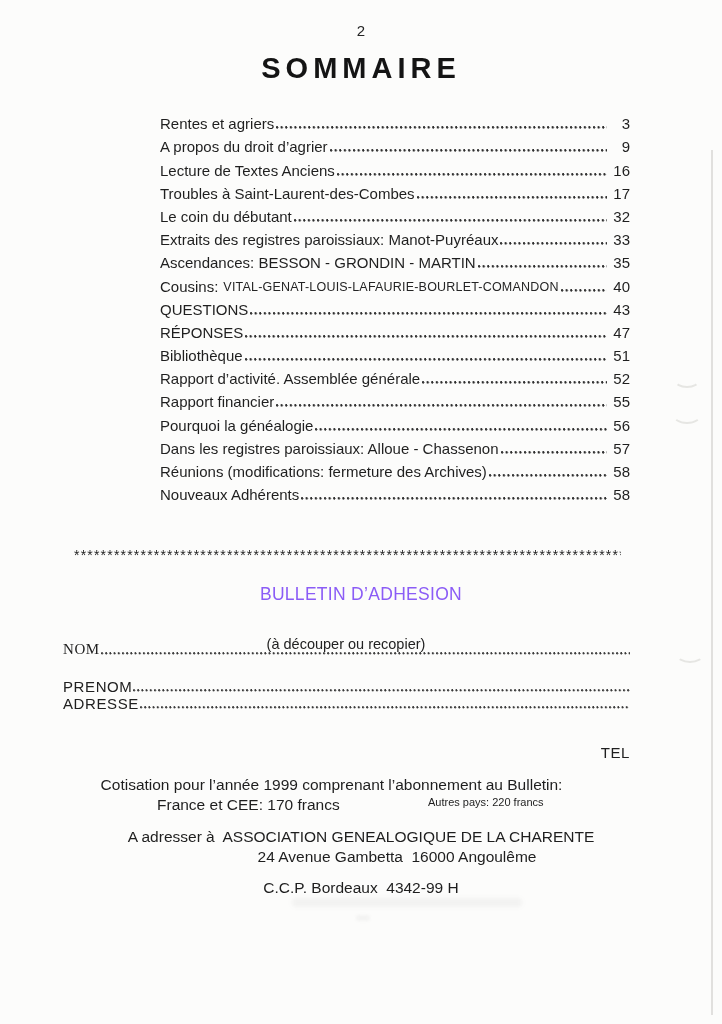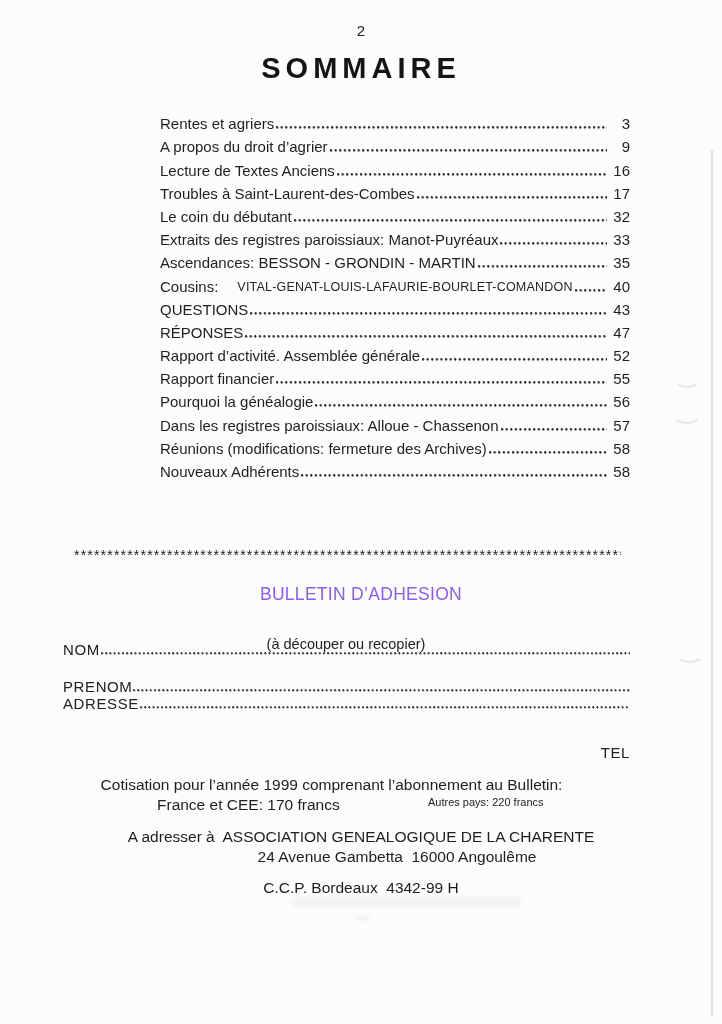--- a/index.html
+++ b/index.html
@@ -25,21 +25,21 @@
   }
 
   
   .toc {
     position: absolute; left: 160px; top: 111px; width: 470px;
   }
   .toc-row { display: flex; align-items: flex-end; height: 23.2px; }
   .toc-label { font-size: 15px; line-height: 20px; white-space: pre; color: #1f1f1f; }
   .toc-label-sm {
     font-size: 12.5px; line-height: 19px; white-space: pre;
-    margin-left: 19px; letter-spacing: 0.2px; color: #242424;
+    margin-left: 5px; letter-spacing: 0.2px; color: #242424;
   }
   .toc-label-sm:empty { margin-left: 0; }
   .toc-page { font-size: 15px; line-height: 20px; min-width: 21px; text-align: right; color: #1f1f1f; }
   .leader {
     flex: 1 1 auto; height: 5px; margin: 0 2px 4px 2px;
     background-image: radial-gradient(circle at 1.1px 2.4px, #2e2e2e 1.02px, rgba(0,0,0,0) 1.4px);
     background-size: 4.6px 5px; background-repeat: repeat-x;
   }
 
   
@@ -63,21 +63,21 @@
     position: absolute; left: 63px; width: 567px; height: 18px;
     display: flex; align-items: flex-end;
   }
   .form-label { font-size: 15px; line-height: 17px; letter-spacing: 0.6px; color: #202020; white-space: pre; }
   .form-leader {
     height: 5px; margin: 0 0 2px 1px;
     background-image: radial-gradient(circle at 1px 2.4px, #3a3a3a 0.95px, rgba(0,0,0,0) 1.3px);
     background-size: 4.2px 5px; background-repeat: repeat-x;
   }
   .grow { flex: 1 1 auto; }
-  .row-nom     { top: 640px; }
+  .row-nom     { top: 640px; font-family: Liberation Serif, serif; }
   .row-prenom  { top: 677px; }
   .row-adresse { top: 694px; }
   .row-tel     { top: 742px; flex-direction: column; }
   .tel-lead-a { flex: 378 1 0; margin-left: 8px; }
   .tel-lead-b { flex: 150 1 0; }
 
   
   .cotisation-line {
     position: absolute; top: 776px; left: 0; width: 663px;
     text-align: center; font-size: 15.5px; color: #1e1e1e;
@@ -181,20 +181,26 @@
         <span class="leader"></span>
         <span class="toc-page">43</span>
       </div>
     <div class="toc-row">
         <span class="toc-label">RÉPONSES</span>
         <span class="toc-label-sm"></span>
         <span class="leader"></span>
         <span class="toc-page">47</span>
       </div>
     <div class="toc-row">
+        <span class="toc-label">Bibliothèque</span>
+        <span class="toc-label-sm"></span>
+        <span class="leader"></span>
+        <span class="toc-page">51</span>
+      </div>
+    <div class="toc-row">
         <span class="toc-label">Rapport d’activité. Assemblée générale</span>
         <span class="toc-label-sm"></span>
         <span class="leader"></span>
         <span class="toc-page">52</span>
       </div>
     <div class="toc-row">
         <span class="toc-label">Rapport financier</span>
         <span class="toc-label-sm"></span>
         <span class="leader"></span>
         <span class="toc-page">55</span>

